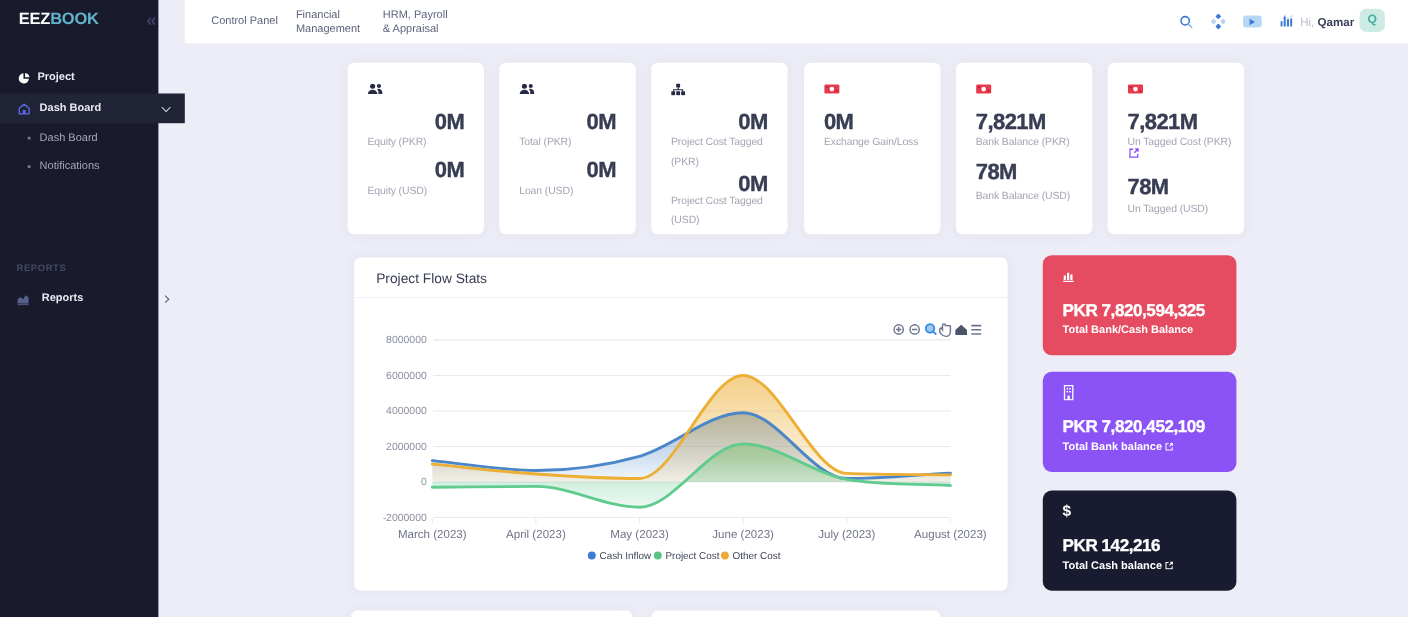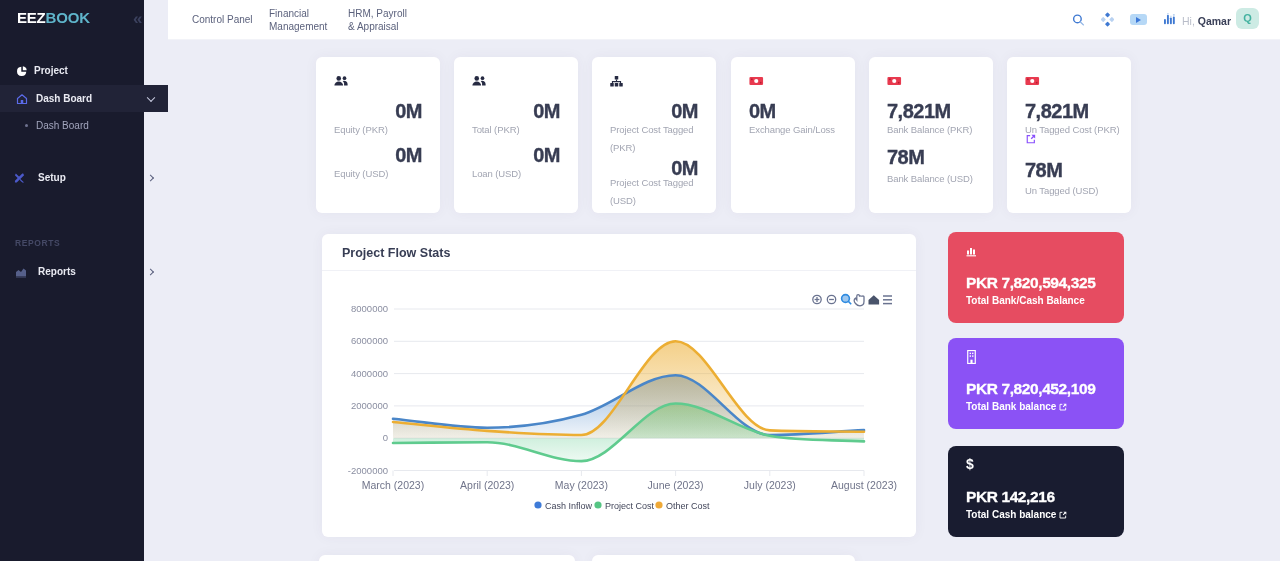--- a/index.html
+++ b/index.html
@@ -44,29 +44,24 @@
         <path fill="none" stroke="#5b6be8" stroke-width="2.4" stroke-linejoin="round" d="M3 11 L12 3.5 L21 11 V21 H3 Z"></path>
         <rect x="9.5" y="14" width="5" height="7" fill="#5b6be8"></rect>
       </svg>
     <span class="tx" style="left:36px">Dash Board</span>
     <span class="chev-d"></span>
   </div>
   <div class="mi" style="top:112px;font-weight:400;color:#a2a5bd">
       <span style="position:absolute;left:25px;top:12px;width:3px;height:3px;border-radius:50%;background:#6f7390"></span>
       <span class="tx" style="left:36px">Dash Board</span>
     </div>
-  <div class="mi" style="top:164px">
-    <svg class="ic" viewBox="0 0 24 24" style="left:14px;width:11px;height:11px">
-        <path fill="#4b59c9" d="M4 2 L12 10 L10 14 L2 6 Z"></path>
-        <path fill="#4b59c9" d="M20 2 L22 6 L6 22 L2 22 L2 18 L18 2 Z"></path>
-        <path fill="#4b59c9" d="M14 14 L22 22 L18 22 L12 16 Z"></path>
-      </svg>
-    <span class="tx" style="left:38px">Setup</span>
-    <span class="chev-r"></span>
-  </div>
+  <div class="mi" style="top:138px;font-weight:400;color:#a2a5bd">
+      <span style="position:absolute;left:25px;top:12px;width:3px;height:3px;border-radius:50%;background:#6f7390"></span>
+      <span class="tx" style="left:36px">Notifications</span>
+    </div>
   <div style="position:absolute;left:15px;top:238px;font-size:8.5px;font-weight:700;letter-spacing:.6px;color:#454966">REPORTS</div>
   <div class="mi" style="top:258px">
     <svg class="ic" viewBox="0 0 24 24" style="left:15px">
         <path fill="#56608a" d="M2 20 L2 12 L7 8 L12 12 L17 5 L22 9 L22 20 Z"></path>
         <rect x="2" y="21" width="20" height="1.8" fill="#56608a"></rect>
       </svg>
     <span class="tx" style="left:38px">Reports</span>
     <span class="chev-r"></span>
   </div>
 </div>
@@ -187,21 +182,21 @@
 <div class="abs" style="left:1026px;top:134px;z-index:2">
     <svg width="10" height="10" viewBox="0 0 24 24">
       <path fill="none" stroke="#8950fc" stroke-width="2.8" d="M10 4 H3 V21 H20 V14"></path>
       <path fill="#8950fc" d="M13 2 h9 v9 l-3.4-3.4 -5 5 -2.2-2.2 5-5 Z"></path>
     </svg>
   </div>
 <div class="abs" style="left:1025px;top:159px;z-index:2"><span class="num">78M</span></div>
 <div class="abs" style="left:1025px;top:180px;width:94px;z-index:2"><span class="lbl">Un Tagged (USD)</span></div>
 
 <div class="card" style="left:322px;top:234px;width:594px;height:303px"></div>
-<div class="abs" style="left:342px;top:246px;font-size:12.5px;font-weight:700;color:#373d54;z-index:2">Project Flow Stats</div>
+<div class="abs" style="left:342px;top:246px;font-size:12.5px;font-weight:400;color:#373d54;z-index:2">Project Flow Stats</div>
 <div class="abs" style="left:322px;top:270px;width:594px;height:1px;background:#f0f1f6;z-index:2"></div>
 <svg class="abs" style="left:322px;top:234px;z-index:2" width="594" height="303" viewBox="0 0 594 303">
 <defs>
 <linearGradient id="gb" gradientUnits="userSpaceOnUse" x1="0" y1="141" x2="0" y2="204">
         <stop offset="0" stop-color="#4a86c8" stop-opacity="0.58"></stop>
         <stop offset="1" stop-color="#4a86c8" stop-opacity="0.07"></stop>
       </linearGradient>
 <linearGradient id="gg" gradientUnits="userSpaceOnUse" x1="0" y1="169" x2="0" y2="232">
         <stop offset="0" stop-color="#5fcb8e" stop-opacity="0.58"></stop>
         <stop offset="1" stop-color="#5fcb8e" stop-opacity="0.07"></stop>

